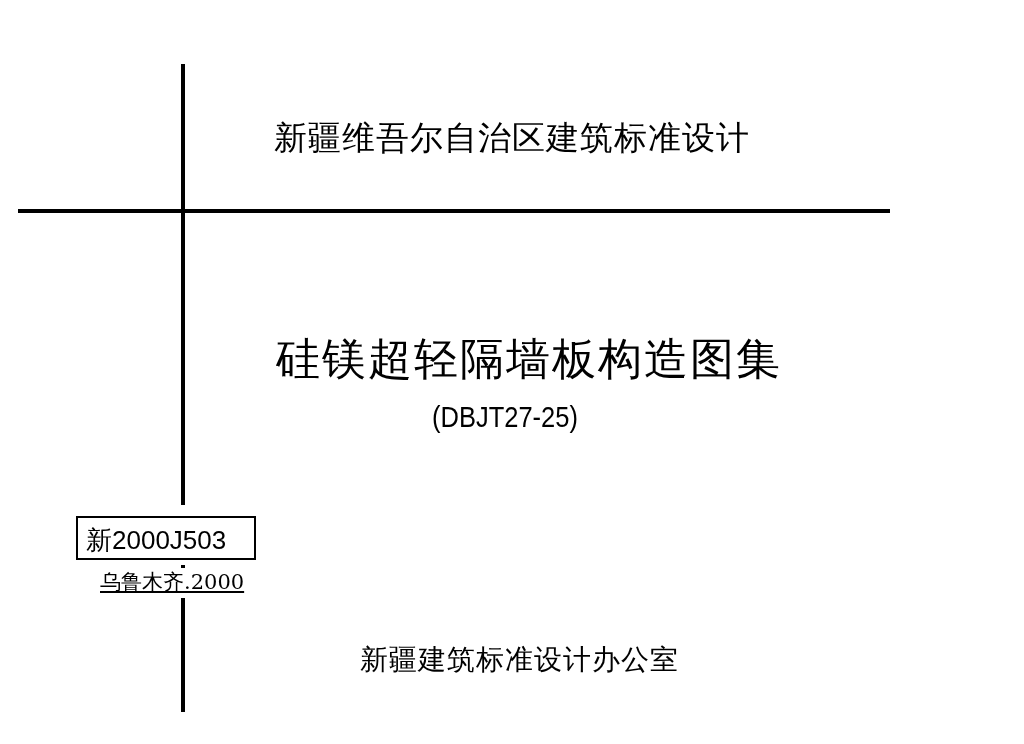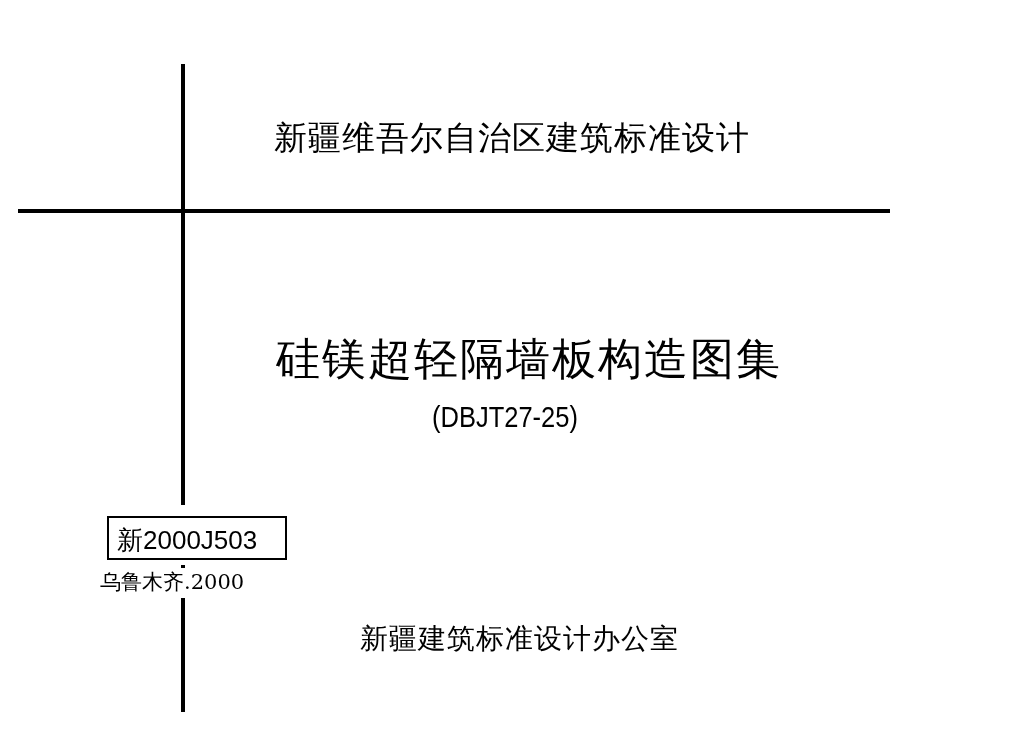--- a/index.html
+++ b/index.html
@@ -2,24 +2,24 @@
 <html><head>
 <meta charset="utf-8">
 <style>
   html, body { margin:0; padding:0; background:#ffffff; }
   body { width:1024px; height:744px; position:relative; overflow:hidden; font-family:"DejaVu Sans", sans-serif; color:#000; }
   .vline { position:absolute; left:181px; top:64px; width:4px; height:648px; background:#000; }
   .hline { position:absolute; left:18px; top:209px; width:872px; height:4px; background:#000; }
   .org { position:absolute; left:274px; top:116px; font-size:33px; letter-spacing:1px; font-family:Liberation Mono, monospace; white-space:nowrap; }
   .title { position:absolute; left:276px; top:330px; font-size:44px; font-weight:normal; letter-spacing:2px; white-space:nowrap; }
   .code { position:absolute; left:432px; top:400px; font-size:30px; font-family:"Liberation Sans", sans-serif; white-space:nowrap; transform:scaleX(0.85); transform-origin:left; }
-  .atlas-box { position:absolute; left:107px; top:516px; width:180px; height:44px; border:2px solid #000; background:#fff; box-sizing:border-box; }
+  .atlas-box { position:absolute; left:76px; top:516px; width:180px; height:44px; border:2px solid #000; background:#fff; box-sizing:border-box; }
   .atlas-no { position:absolute; left:8px; top:5px; font-size:26px; font-family:"Liberation Sans", sans-serif; white-space:nowrap; }
-  .place { position:absolute; left:100px; top:568px; font-size:21px; white-space:nowrap; font-family:"DejaVu Serif", serif; }
-  .office { position:absolute; left:360px; top:620px; font-size:28px; font-family:"DejaVu Serif", serif; white-space:nowrap; letter-spacing:1px; }
+  .place { position:absolute; left:100px; top:568px; font-size:21px; white-space:nowrap; font-family:"DejaVu Serif", serif;text-decoration:underline; }
+  .office { position:absolute; left:360px; top:641px; font-size:28px; font-family:"DejaVu Serif", serif; white-space:nowrap; letter-spacing:1px; }
   .gap { position:absolute; left:180px; width:6px; background:#fff; }
 </style>
 </head>
 <body>
 
 <div class="vline"></div>
 <div class="hline"></div>
 <div class="gap" style="top:505px;height:60px;"></div>
 <div class="gap" style="top:568px;height:30px;"></div>
 

